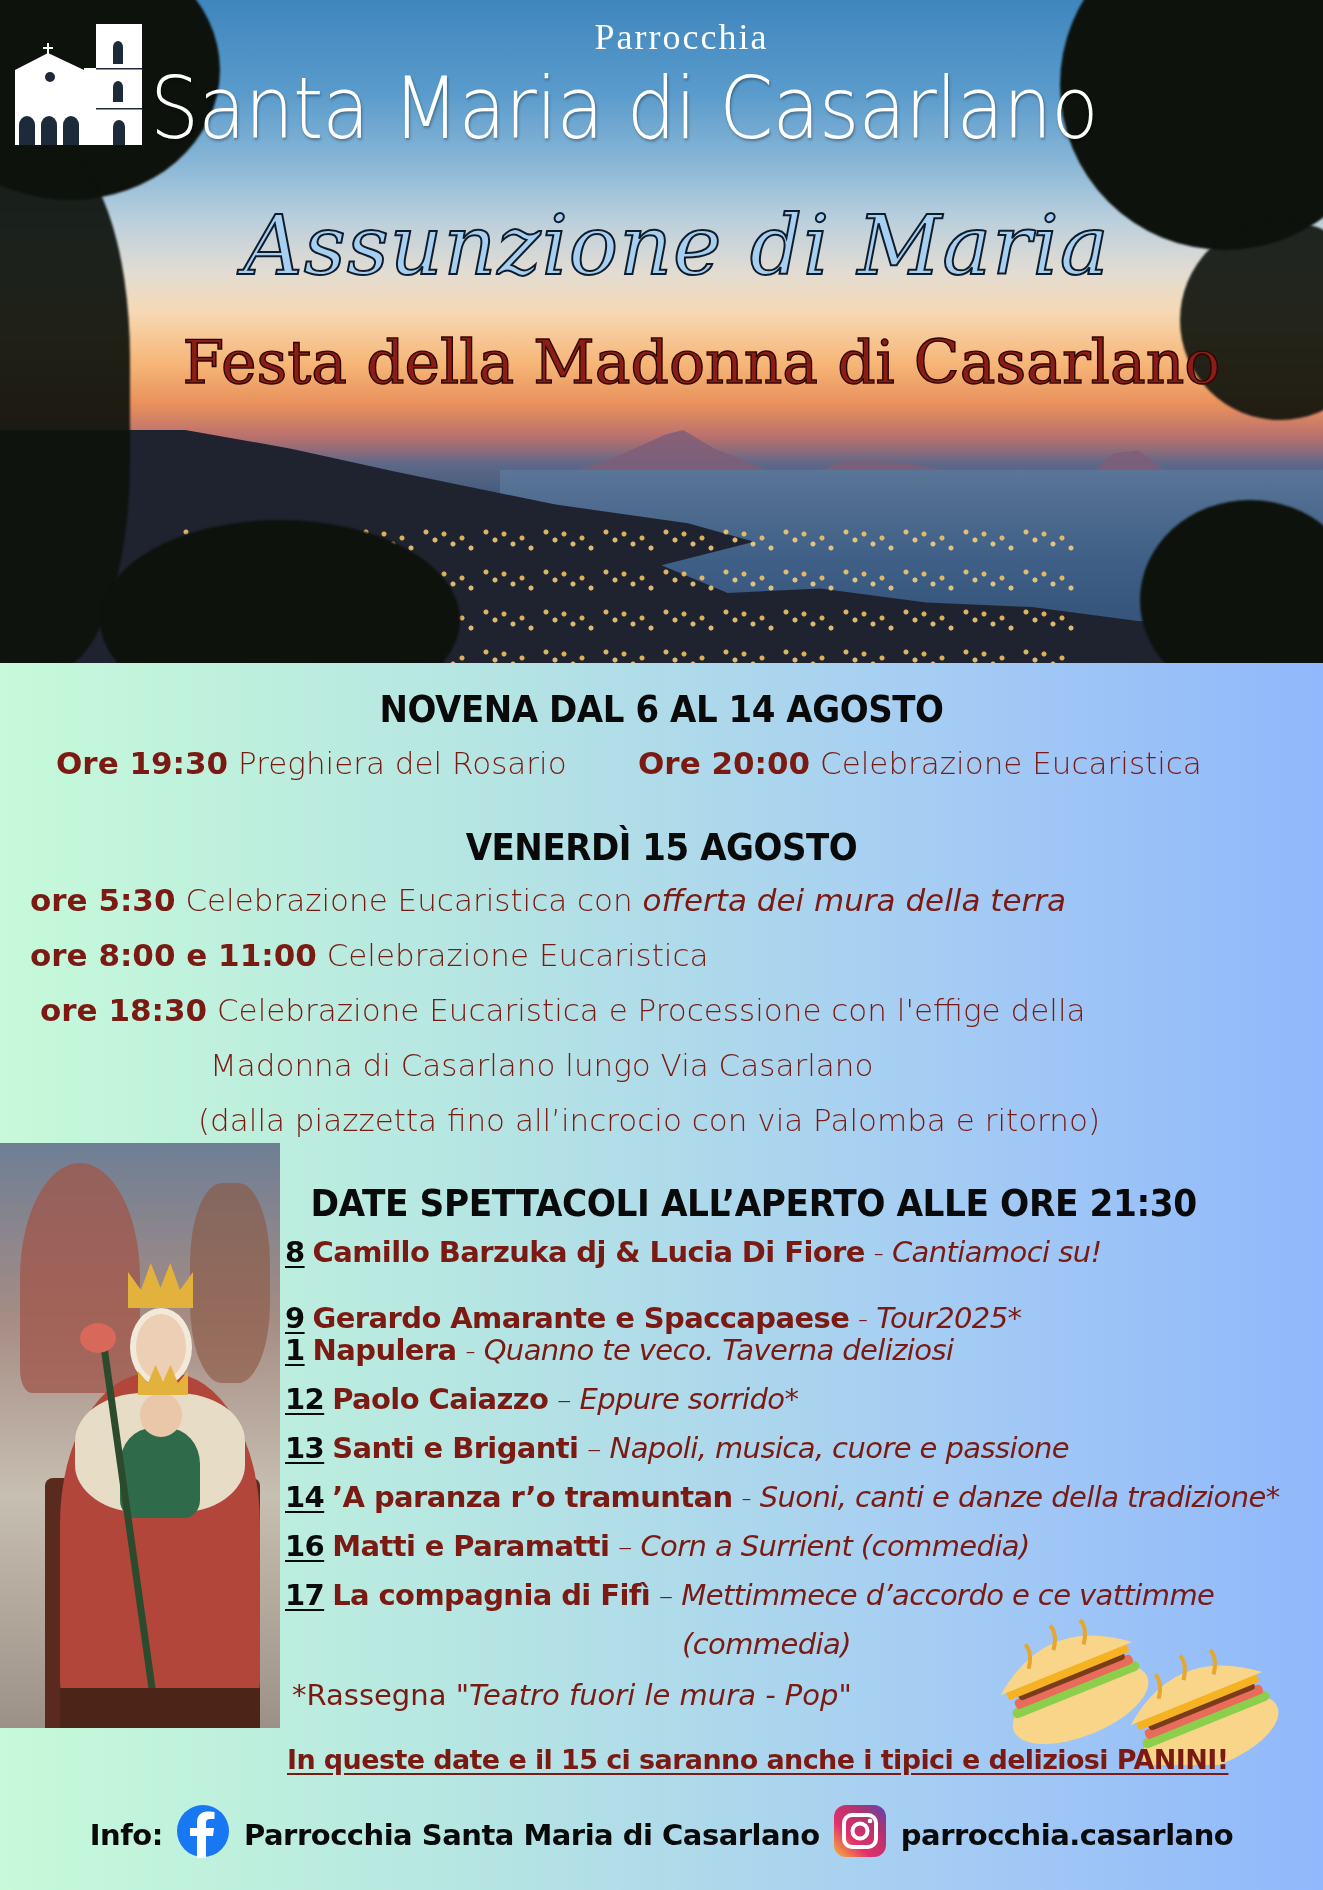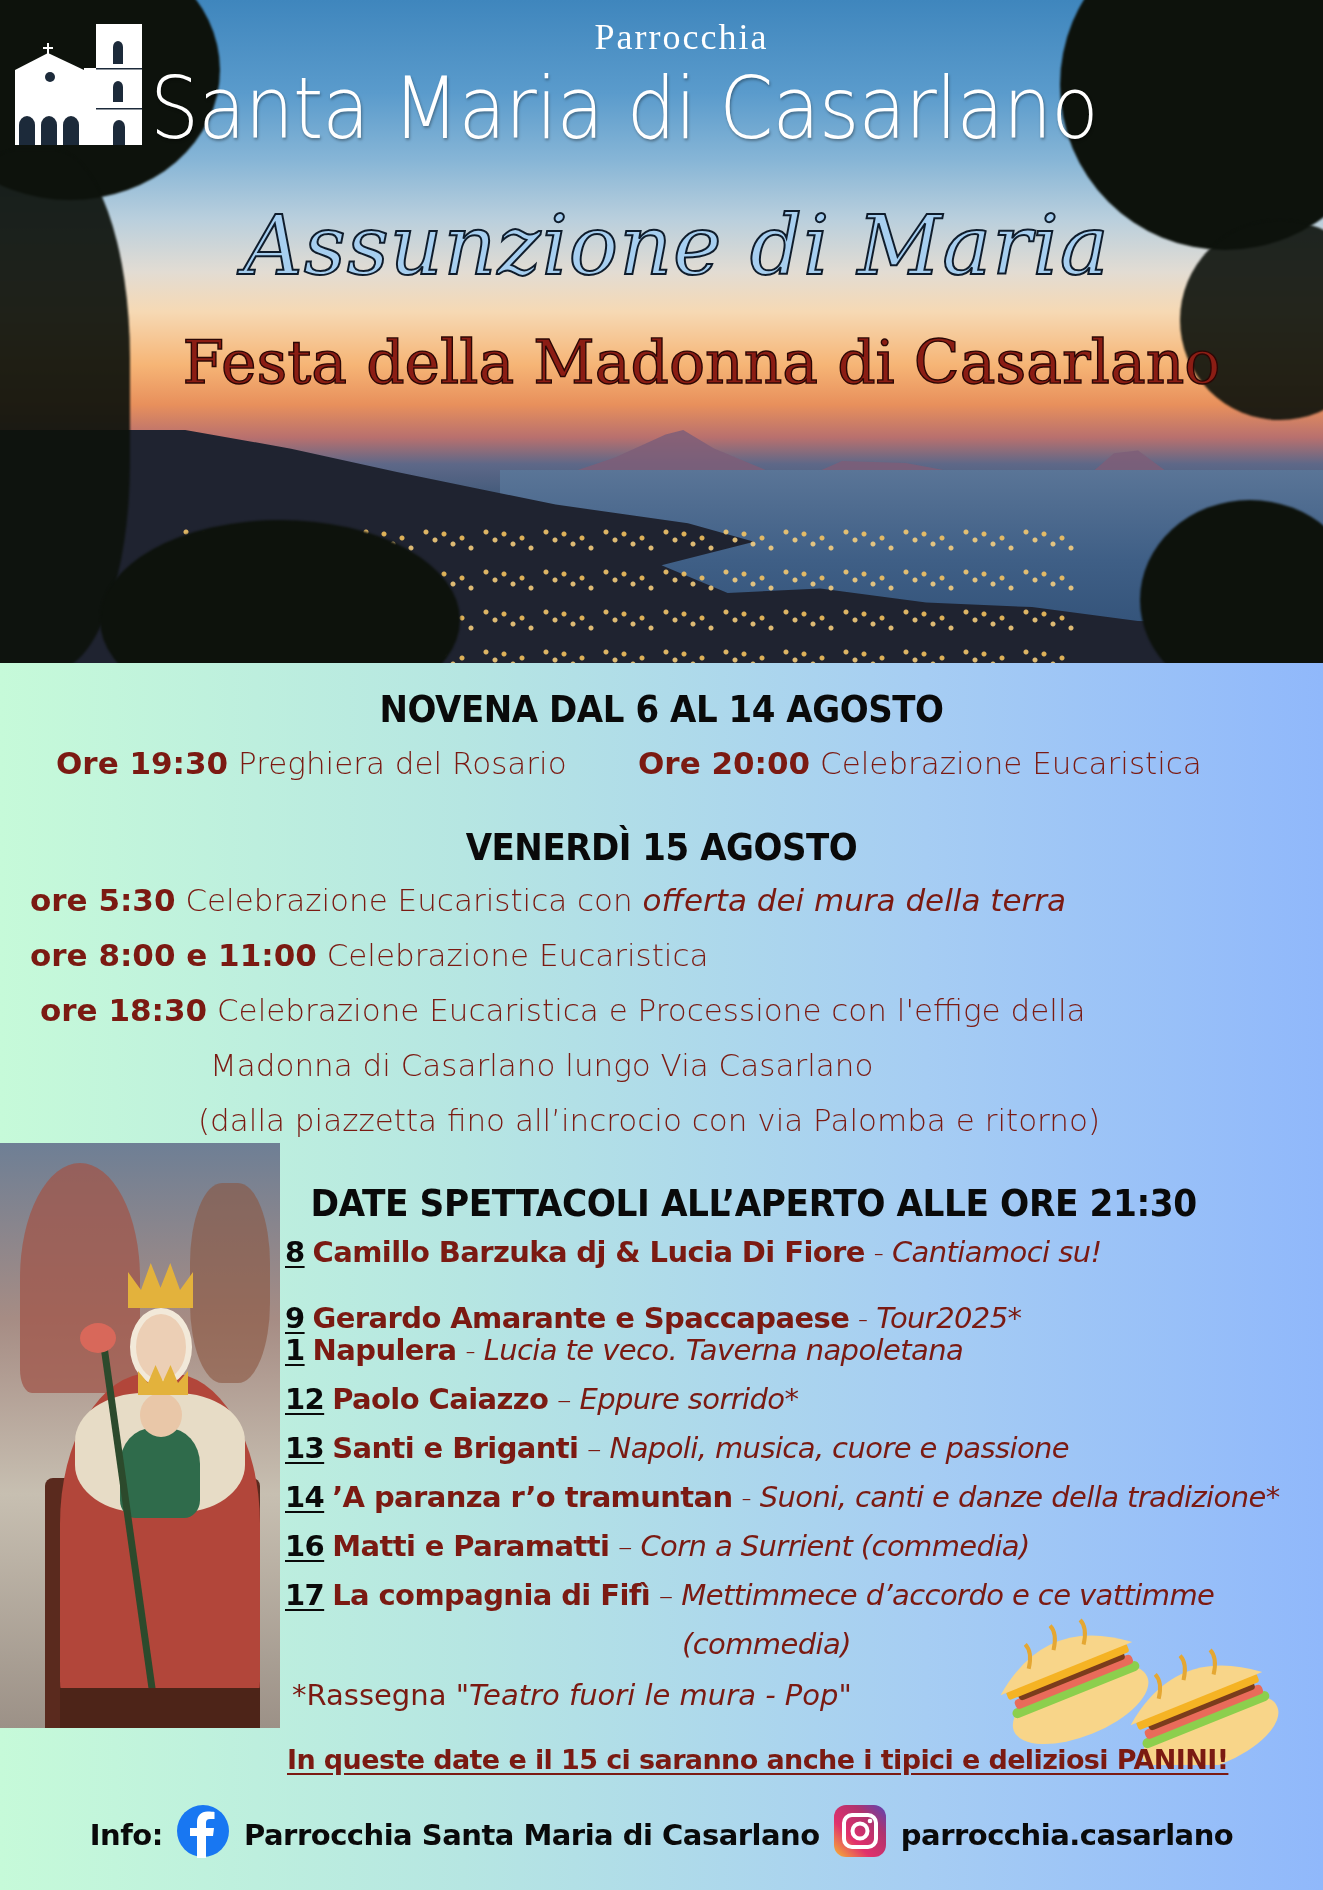--- a/index.html
+++ b/index.html
@@ -240,21 +240,21 @@
 <div class="h-section" style="top:1182px; left:290px; width:1033px; text-align:left; transform-origin:left center; transform:scaleX(0.93); padding-left:22px;">DATE SPETTACOLI ALL’APERTO ALLE ORE 21:30</div>
 
 <div class="show-list">
   <div class="show" style="top:0px;">
     <span class="day">8</span><span class="perf">Camillo Barzuka dj &amp; Lucia Di Fiore</span><span class="sep"> - </span><span class="title">Cantiamoci su!</span>
   </div>
   <div class="show" style="top:66px;">
     <span class="day">9</span><span class="perf">Gerardo Amarante e Spaccapaese</span><span class="sep"> - </span><span class="title">Tour2025*</span>
   </div>
   <div class="show" style="top:98px;">
-    <span class="day">1</span><span class="perf">Napulera</span><span class="sep"> - </span><span class="title">Lucia te veco. Taverna napoletana</span>
+    <span class="day">1</span><span class="perf">Napulera</span><span class="sep"> - </span><span class="title">Quanno te veco. Taverna deliziosi</span>
   </div>
   <div class="show" style="top:147px;">
     <span class="day">12</span><span class="perf">Paolo Caiazzo</span><span class="sep"> – </span><span class="title">Eppure sorrido*</span>
   </div>
   <div class="show" style="top:196px;">
     <span class="day">13</span><span class="perf">Santi e Briganti</span><span class="sep"> – </span><span class="title">Napoli, musica, cuore e passione</span>
   </div>
   <div class="show" style="top:245px;">
     <span class="day">14</span><span class="perf">’A paranza r’o tramuntan</span><span class="sep"> - </span><span class="title">Suoni, canti e danze della tradizione*</span>
   </div>

